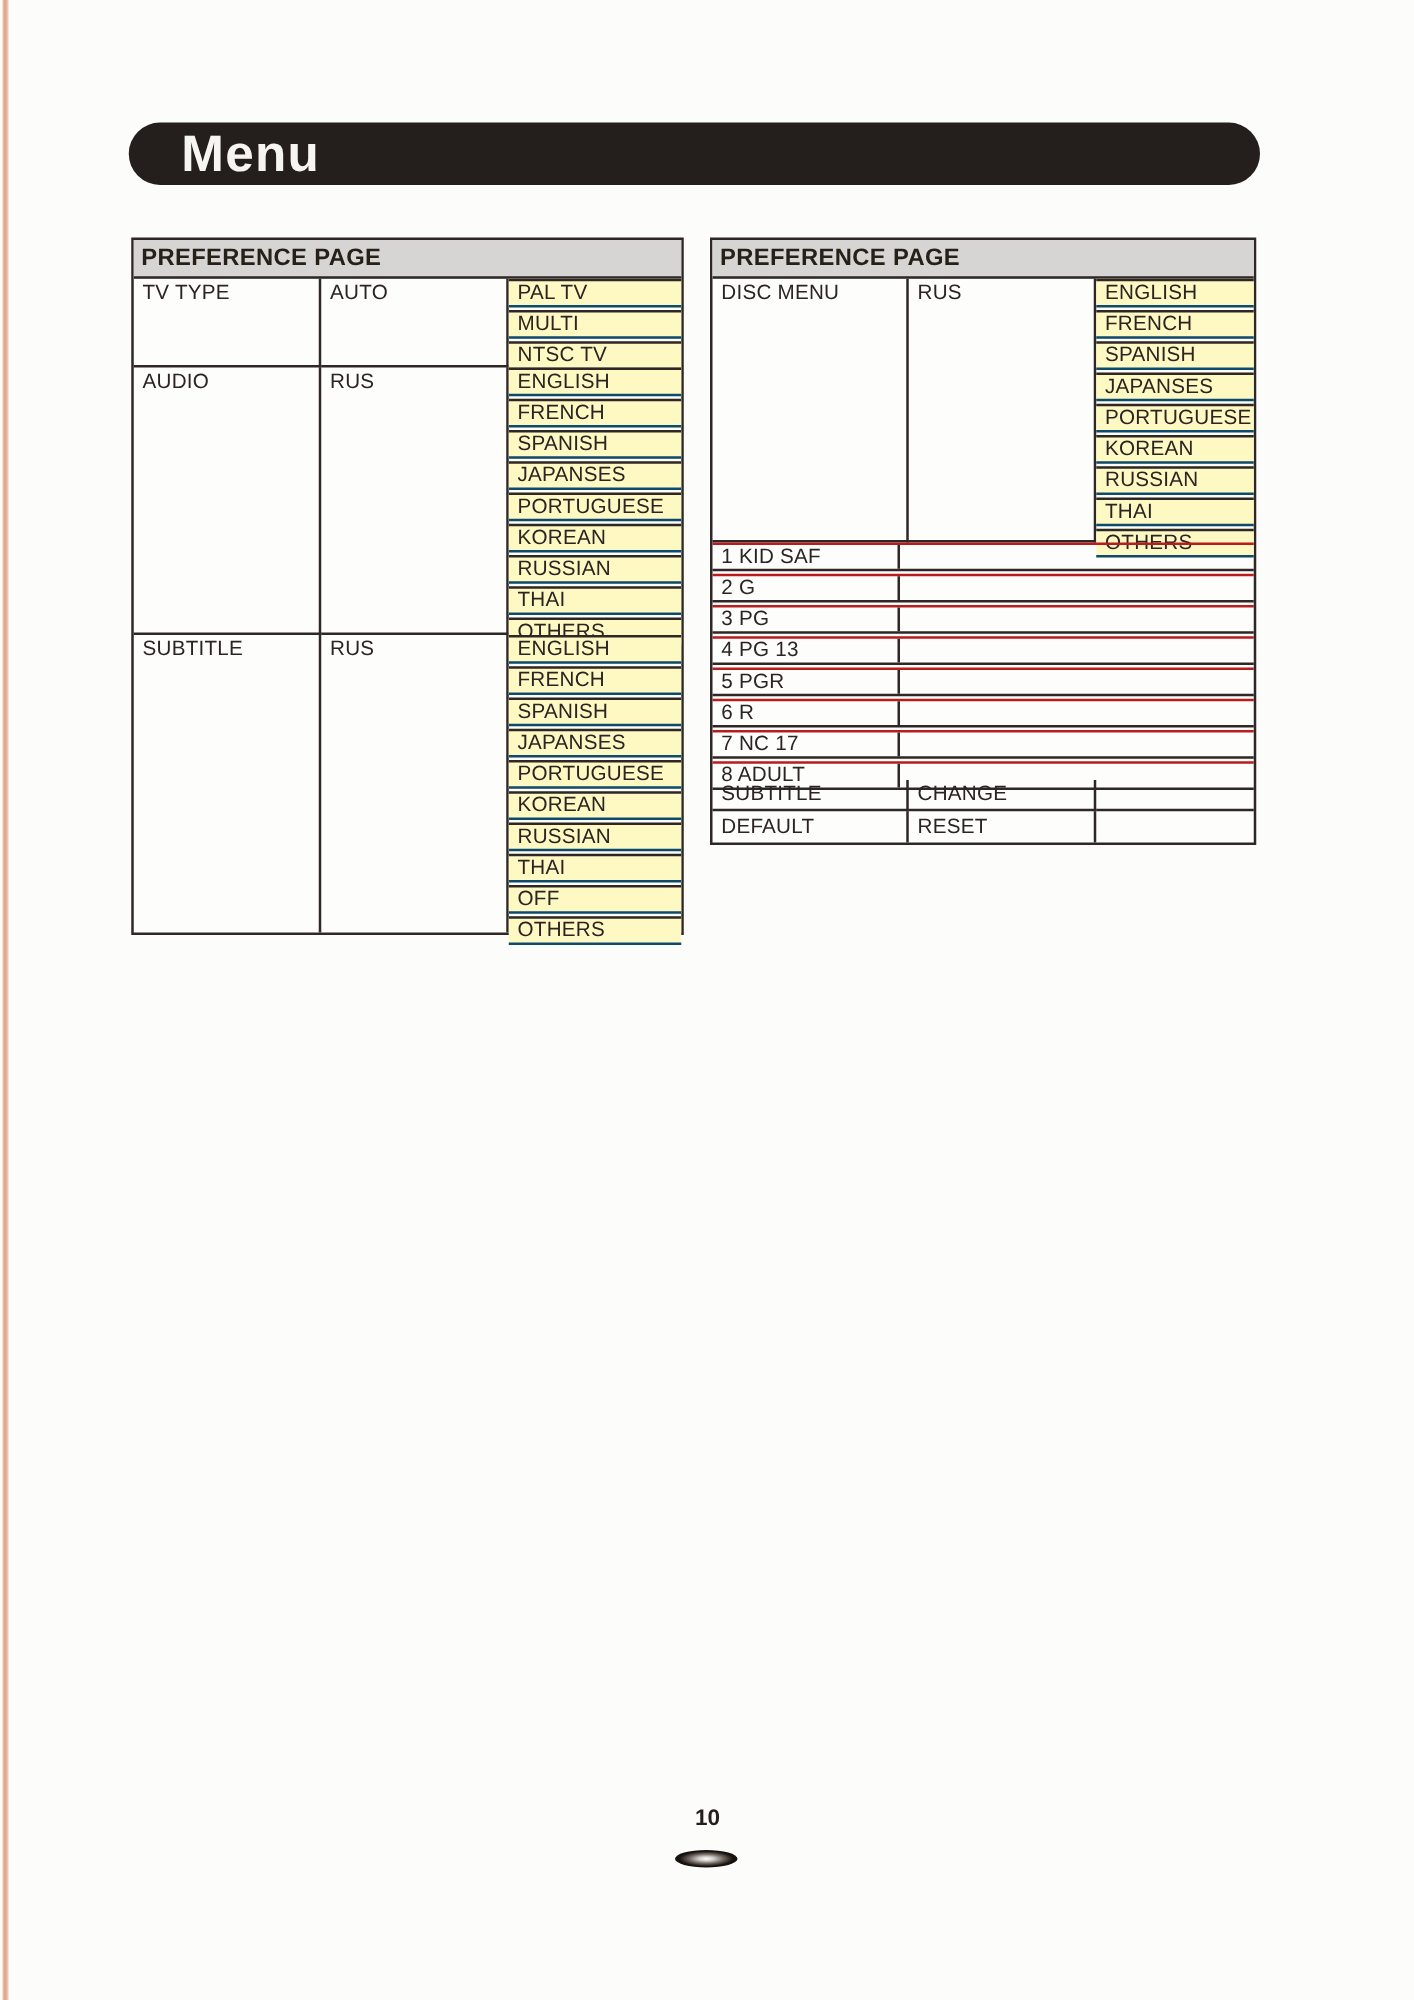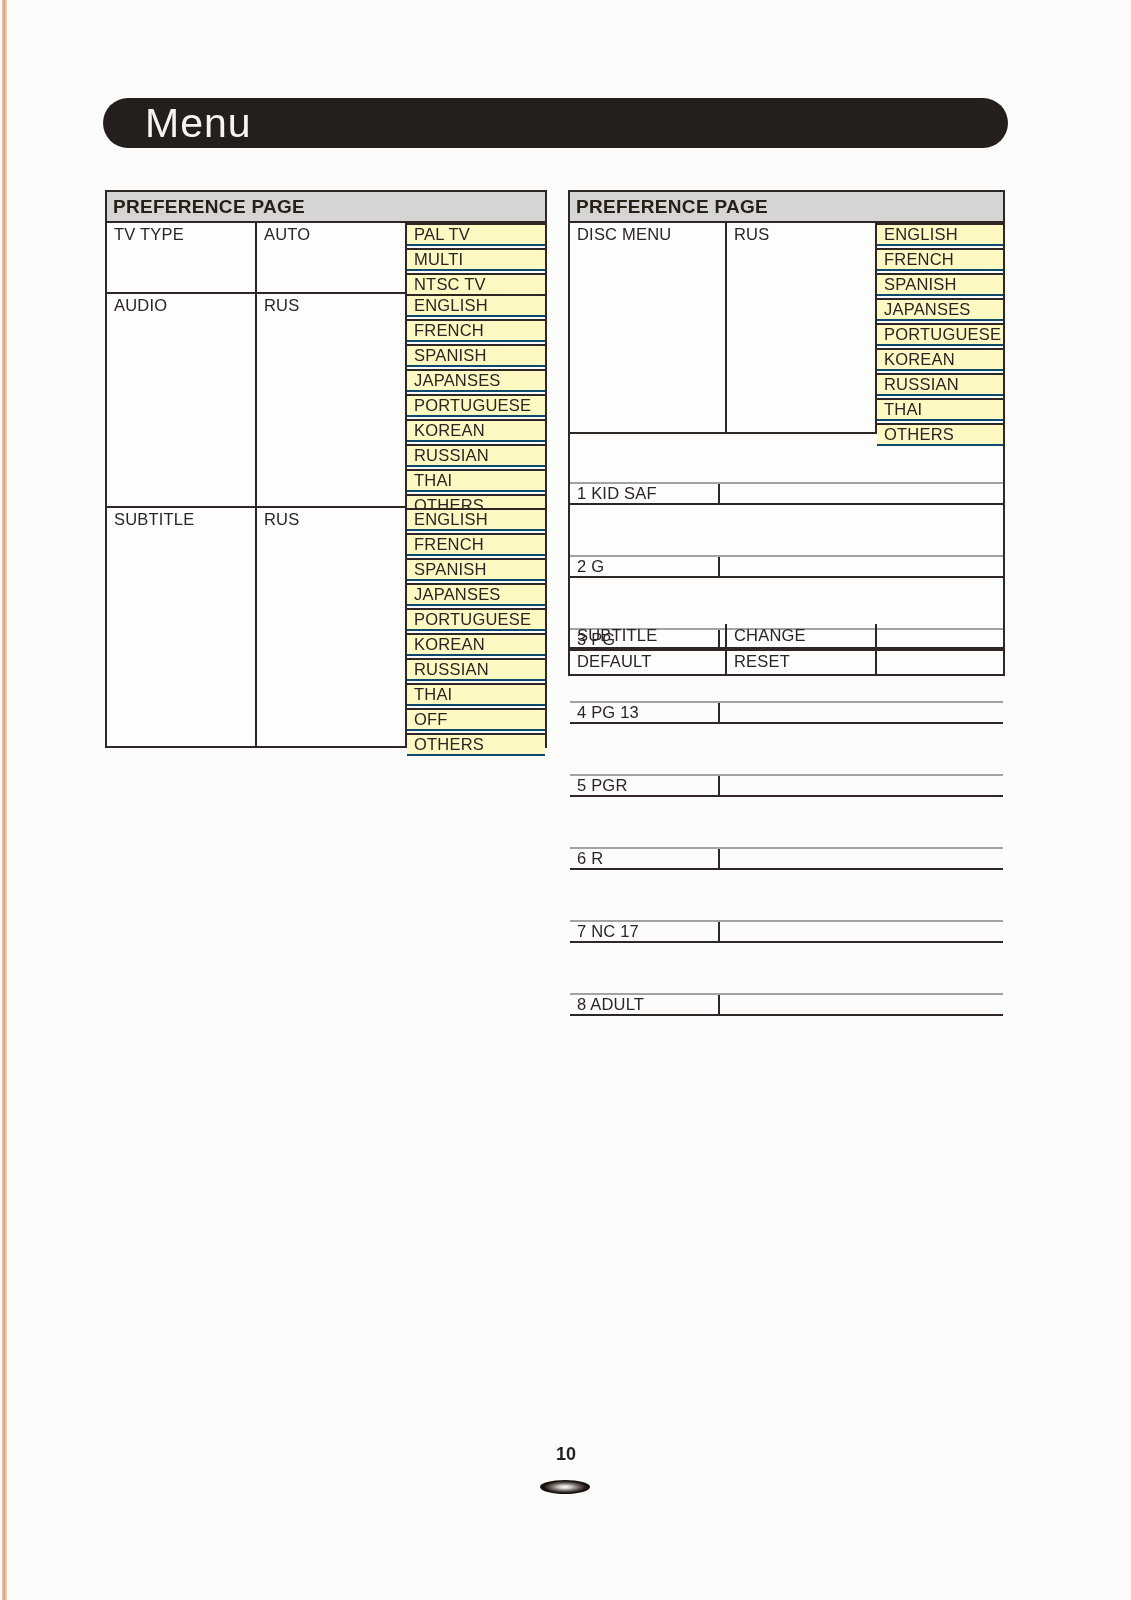--- a/index.html
+++ b/index.html
@@ -13,21 +13,21 @@
   .accent-stripe{
     position:absolute;left:2px;top:0;width:5px;height:1600px;
     background:linear-gradient(90deg,#f0c6ad 0%,#dda184 45%,#f4ddcd 100%);
   }
   .menu-bar{
     position:absolute;left:103px;top:98px;width:905px;height:50px;
     background:#241f1d;border-radius:26px;
   }
   .menu-bar .menu-title{
     display:block;padding-left:42px;line-height:50px;
-    font-size:41px;font-weight:normal;color:#f7f5f2;letter-spacing:1px;
+    font-size:41px;font-weight:bold;color:#f7f5f2;letter-spacing:1px;
   }
   
   .pref-table{
     position:absolute;top:190px;
     border:2px solid #2e2725;background:#fdfdfc;
     box-sizing:border-box;
     display:flex;flex-direction:column;
   }
   .t-left{left:105px;width:442px;height:558px;}
   .t-right{left:568px;width:437px;height:486px;}
@@ -48,21 +48,21 @@
   .opt{
     flex:1;box-sizing:border-box;
     border-top:2px solid #2e2725;border-bottom:2px solid #0c4a6e;
     display:flex;align-items:center;padding-left:7px;
     font-size:16.5px;letter-spacing:.2px;background:#fef9c3;
   }
   
   .pairs{flex:1;display:flex;flex-direction:column;gap:2px;}
   .pair{
     flex:1;display:flex;box-sizing:border-box;
-    border-top:2px solid #a3a3a3;border-bottom:2px solid #2e2725;margin-top:48px;
+    border-top:2px solid #b91c1c;border-bottom:2px solid #2e2725;
   }
   .pair .p2{
     width:150px;flex:none;box-sizing:border-box;border-right:2px solid #2e2725;
     display:flex;align-items:center;padding-left:7px;font-size:16.5px;letter-spacing:.2px;
   }
   .pair .p3{flex:1;}
   
   .rowcell{box-sizing:border-box;font-size:16.5px;display:flex;align-items:center;padding-left:7px;letter-spacing:.2px;}
   .t-right .r3{flex:1;}
   

